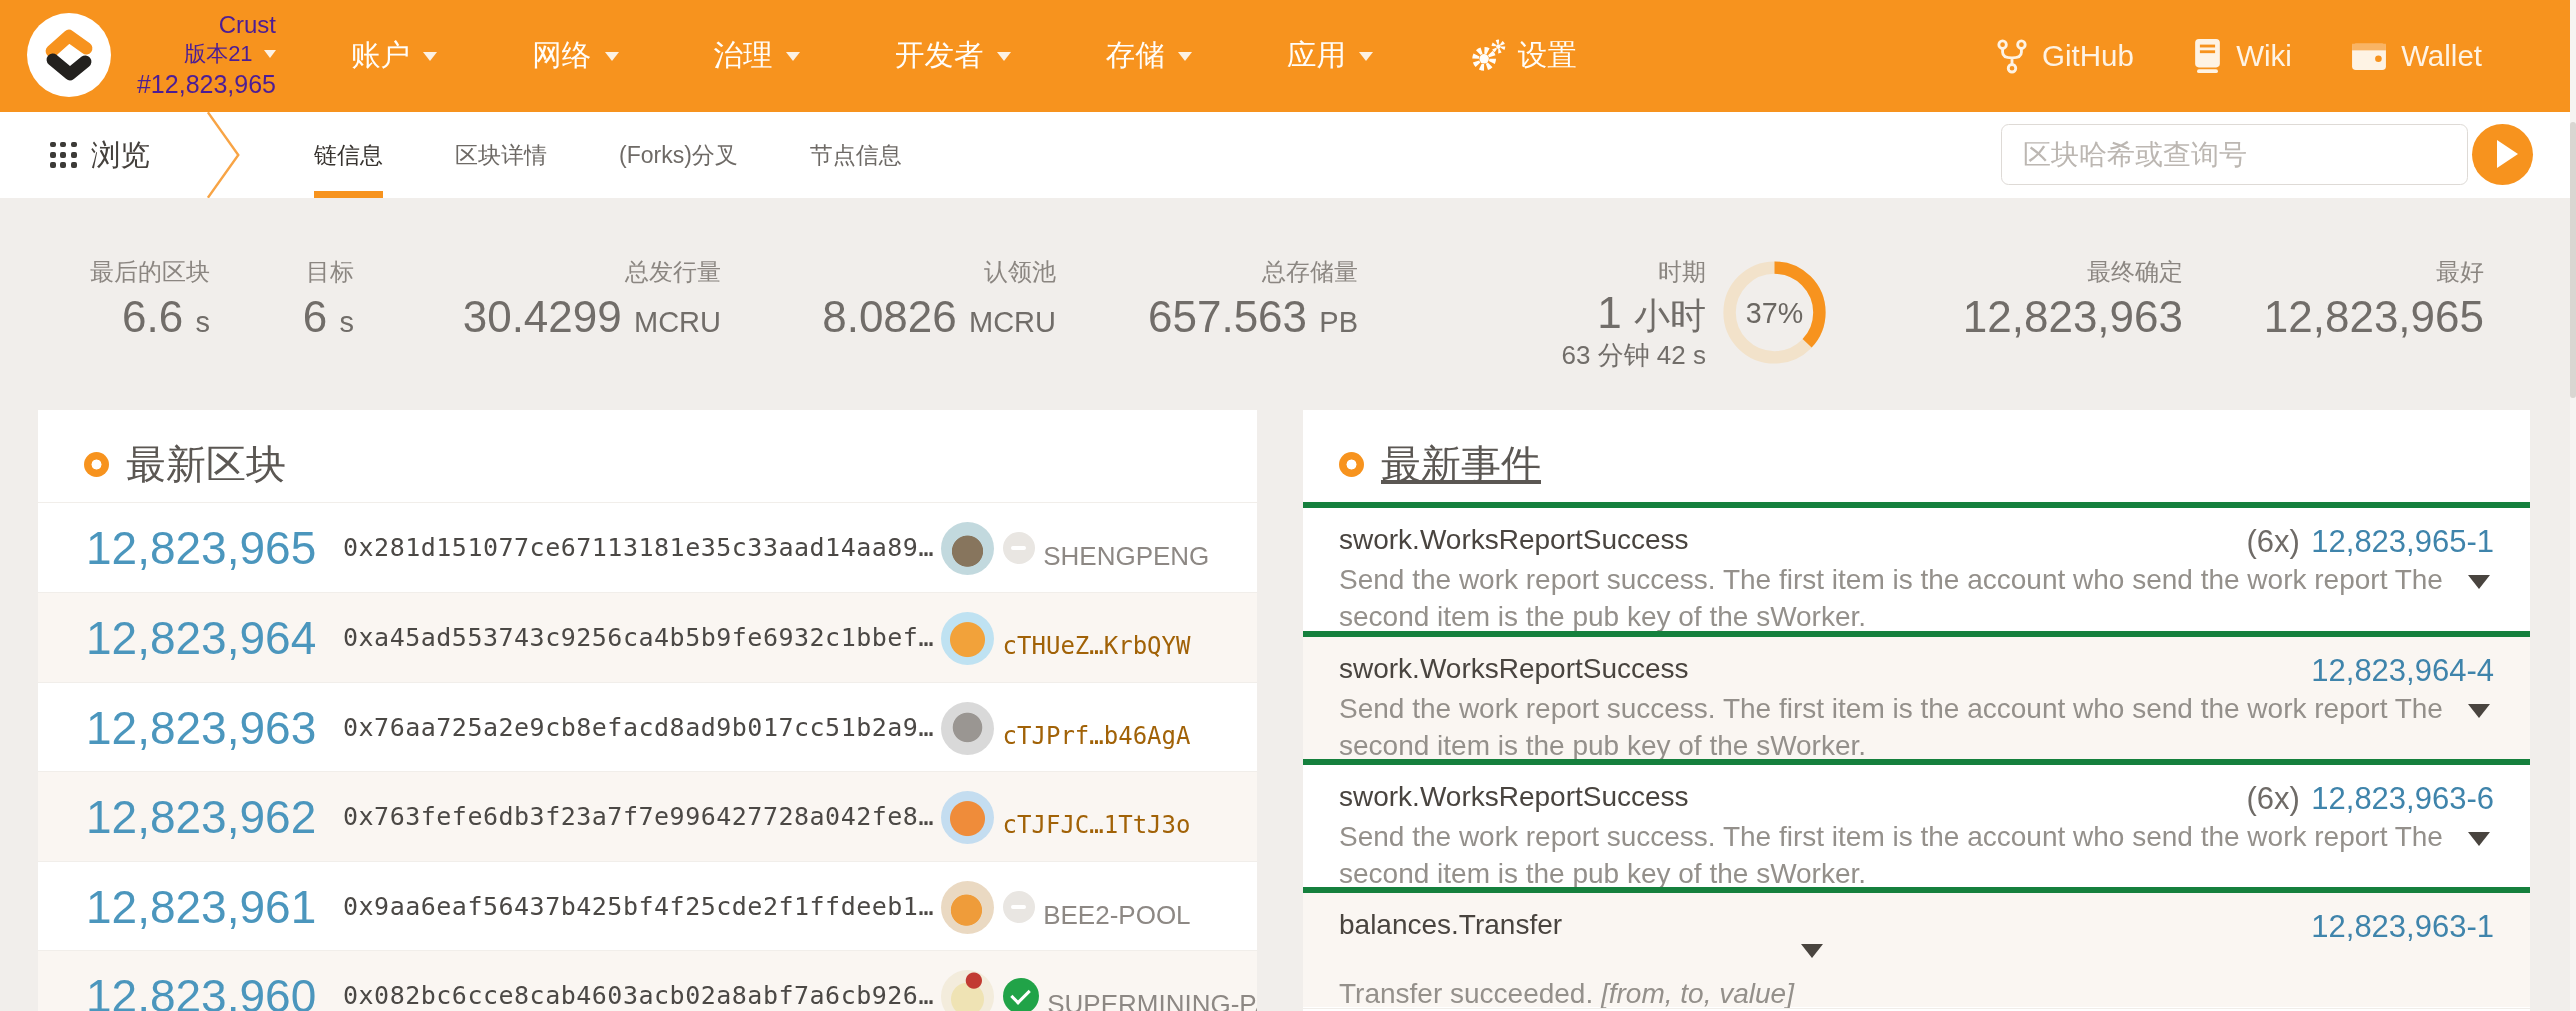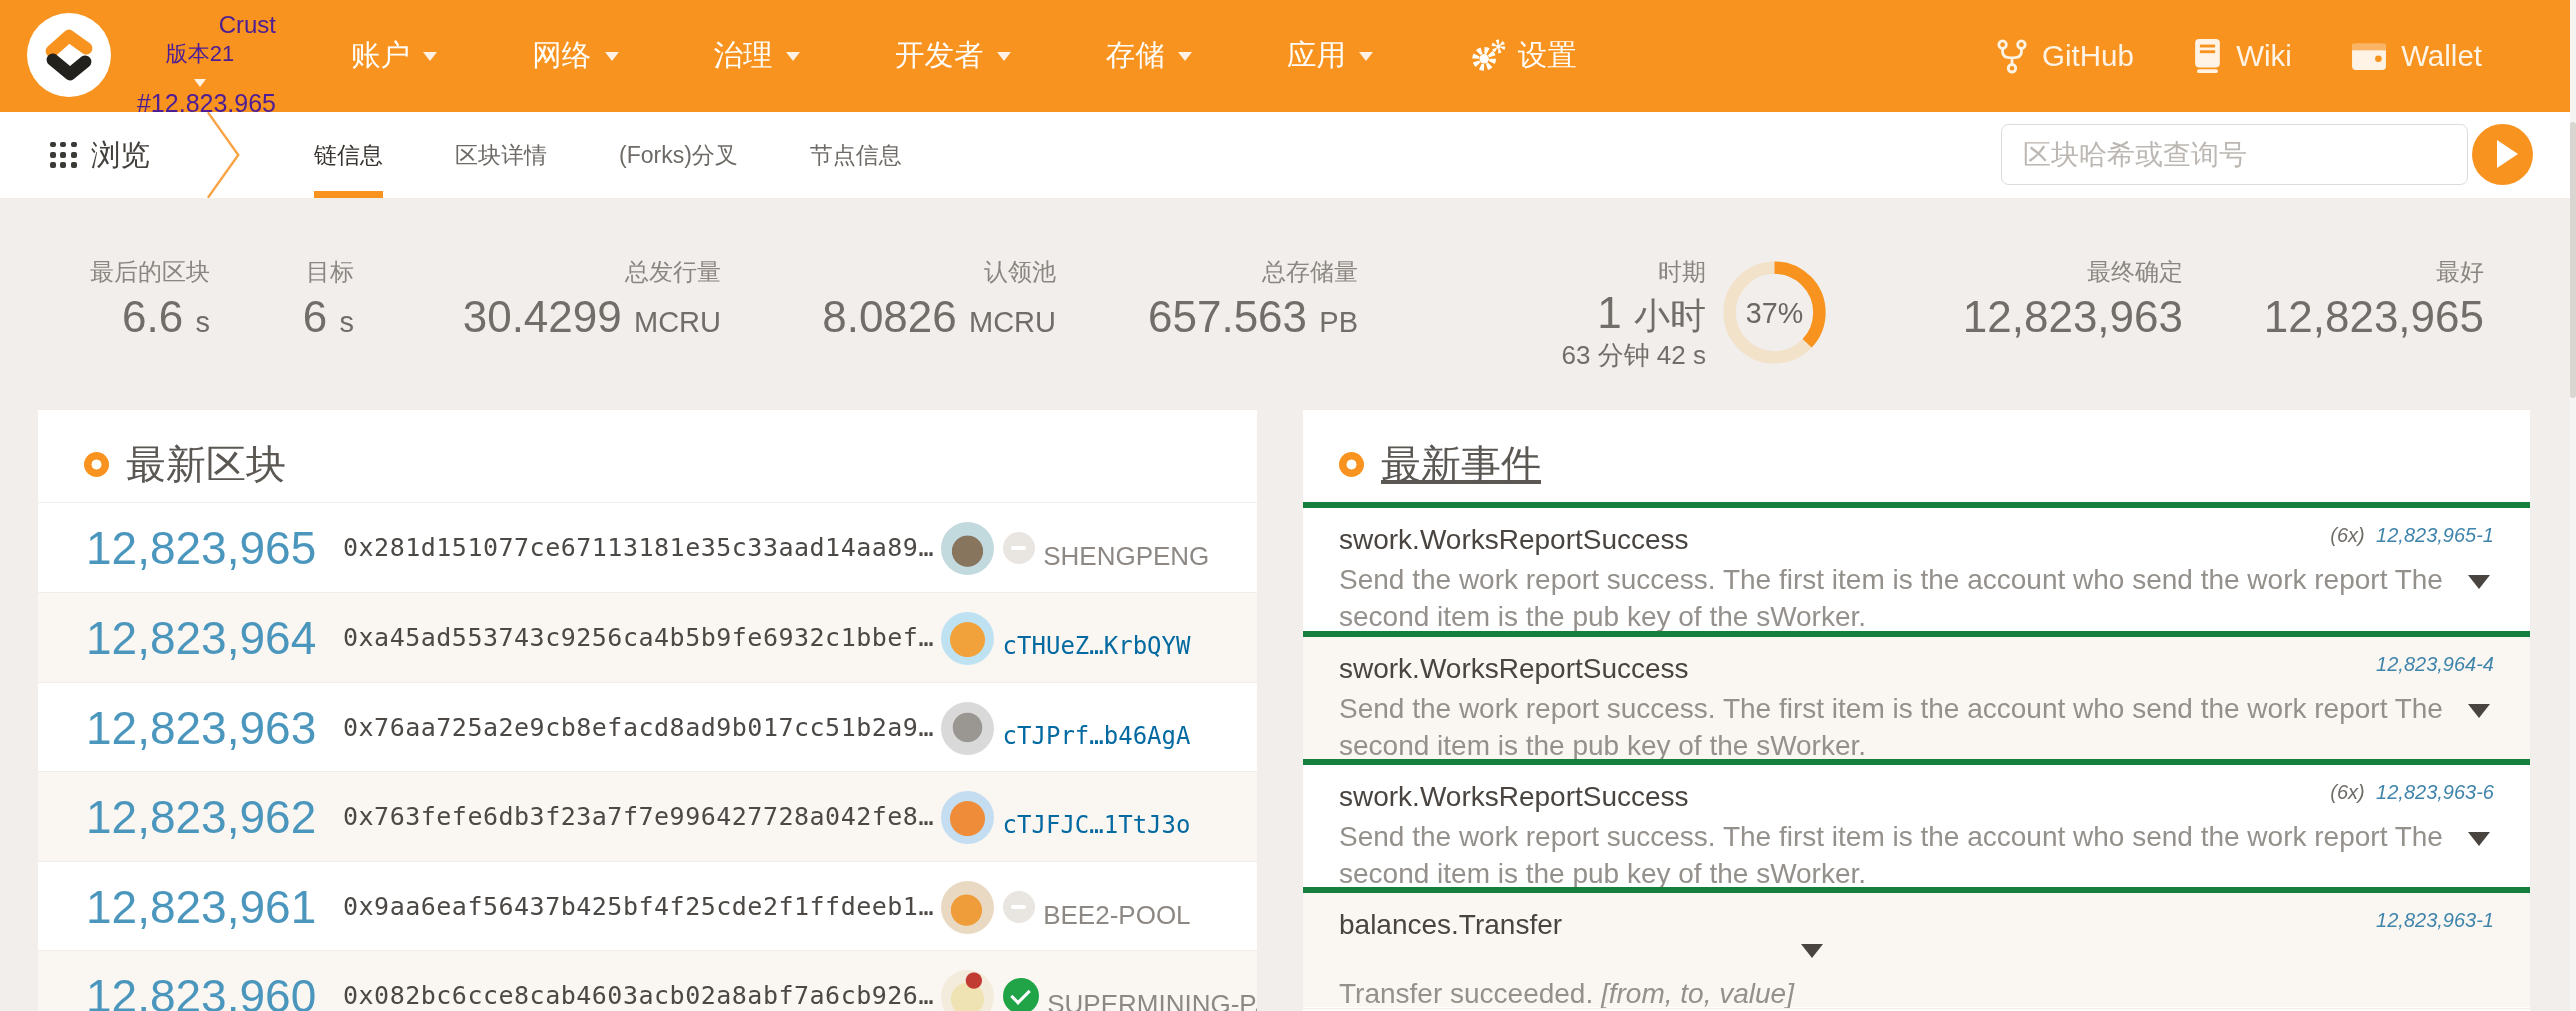--- a/index.html
+++ b/index.html
@@ -13,21 +13,21 @@
   .mono { font-family:"DejaVu Sans Mono","Liberation Mono",monospace; }
 
   
   .topbar { position:absolute; left:0; top:0; width:2576px; height:112px; background:#f7931e; }
   .logo {
     position:absolute; left:27px; top:13.3px; width:84px; height:84px;
     background:#fff; border-radius:50%;
   }
   .brand { position:absolute; left:124px; top:9.5px; width:152px; text-align:right; color:#4c1d95; }
   .brand .b-name { font-size:24px; line-height:29.5px; }
-  .brand .b-ver  { font-size:22px; line-height:29px; display:flex; justify-content:flex-end; align-items:center; gap:11.4px;flex-direction:column; }
+  .brand .b-ver  { font-size:22px; line-height:29px; display:flex; justify-content:flex-end; align-items:center; gap:11.4px; }
   .brand .b-blk  { font-size:25px; line-height:32px; }
   .caret-w { width:0; height:0; border-left:7.6px solid transparent; border-right:7.6px solid transparent; border-top:9.5px solid #fdf2e3; }
   .caret-s { width:0; height:0; border-left:6.7px solid transparent; border-right:6.7px solid transparent; border-top:8.6px solid #fdf2e3; }
 
   .nav { position:absolute; left:351px; top:0; height:112px; display:flex; align-items:center; gap:95px; }
   .nav-item { display:flex; align-items:center; gap:13.3px; color:#fffdf9; font-size:29.5px; cursor:pointer; }
   .nav-set { display:flex; align-items:center; gap:11.4px; color:#fffdf9; font-size:29.5px; }
 
   .toplinks { position:absolute; right:94px; top:0; height:112px; display:flex; align-items:center; gap:59px; }
   .toplink { display:flex; align-items:center; gap:14.3px; color:#fef3e4; font-size:29.5px; }
@@ -82,42 +82,42 @@
     background:radial-gradient(circle at 50% 50%, #ffffff 0 4.8px, #f7931e 5.2px); }
 
   
   .brow { position:absolute; left:0; width:100%; height:90px; border-top:1px solid #f1eeea; background:#fff; }
   .brow.alt { background:#faf6f2; }
   .bnum { position:absolute; left:48px; top:0; line-height:90px; font-size:46px; color:#4b96bd; cursor:pointer; }
   .bhash { position:absolute; left:305px; top:0; line-height:90px; font-size:25px; color:#4b4845; letter-spacing:0.5px; }
   .bauthor { position:absolute; left:903px; top:0; height:90px; display:flex; align-items:center; gap:8.6px; }
   .bav { width:53px; height:53px; border-radius:50%; flex:none; }
   .bname { font-size:26px; color:#8d8884; white-space:nowrap;margin-top:16px; }
-  .bname[data-style="mono"] { font-family:"DejaVu Sans Mono","Liberation Mono",monospace; font-size:24px; color:#0369a1; }
+  .bname[data-style="mono"] { font-family:"DejaVu Sans Mono","Liberation Mono",monospace; font-size:24px; color:#a16207; }
   .bbadge { flex:none; border-radius:50%; display:none; align-items:center; justify-content:center; }
   .bbadge[data-badge="minus"] { display:flex; width:32px; height:32px; background:#e9e6e2; }
   .bbadge[data-badge="minus"]::after { content:""; width:14.3px; height:4.8px; border-radius:1.9px; background:#fff; }
   .bbadge[data-badge="check"] { display:flex; width:36px; height:36px; background:#21a348; }
   .bbadge[data-badge="check"]::after { content:""; width:15.2px; height:7.6px;
     border-left:3.8px solid #fff; border-bottom:3.8px solid #fff; transform:rotate(-45deg) translate(1px,-1.9px); }
 
   
   .av0 { background:radial-gradient(circle at 50% 55%, #87755d 0 15.2px, #c2d9de 16px); }
   .av1 { background:radial-gradient(circle at 50% 52%, #f2a23a 0 17px, #bfe2f2 18px); }
   .av2 { background:radial-gradient(circle at 50% 48%, #9a9692 0 14.3px, #d9d9d9 15.2px); }
   .av3 { background:radial-gradient(circle at 50% 52%, #ef8c3a 0 17px, #c4ddf0 18px); }
   .av4 { background:radial-gradient(circle at 48% 55%, #ef9c3a 0 15.2px, #ead9c2 16px); }
   .av5 { background:radial-gradient(circle at 62% 20%, #c23b32 0 7.6px, transparent 8.6px),
                radial-gradient(circle at 50% 55%, #efe3b4 0 16px, #f3ecdc 17px); }
 
   
   .erow { position:absolute; left:0; width:100%; border-top:6px solid #15803d; background:#fff; }
   .erow.alt { background:#faf6f2; }
   .etitle { position:absolute; left:36px; top:16px; font-size:28px; color:#49443f; }
-  .emeta { position:absolute; right:36px; top:16px; font-size:20px; white-space:nowrap;font-style:italic; }
+  .emeta { position:absolute; right:36px; top:16px; font-size:31px; white-space:nowrap; }
   .ecount { color:#6f6b67; margin-right:11.4px; }
   .elink { color:#3f84ab; cursor:pointer; }
   .edesc { position:absolute; left:36px; top:53px; width:1105px; font-size:28px; line-height:37px; color:#94908b; }
   .edesc .it { font-style:italic; }
   .ecaret { position:absolute; right:40px; top:67px; width:0; height:0; cursor:pointer;
     border-left:11.4px solid transparent; border-right:11.4px solid transparent; border-top:14.3px solid #49443f; }
   .ecaret.mid { right:auto; left:498px; top:51px; }
   .erow-sliver { position:absolute; left:0; width:100%; top:598px; height:5.7px; background:#fff; border-top:1px solid #f0ede9; }
 
   

